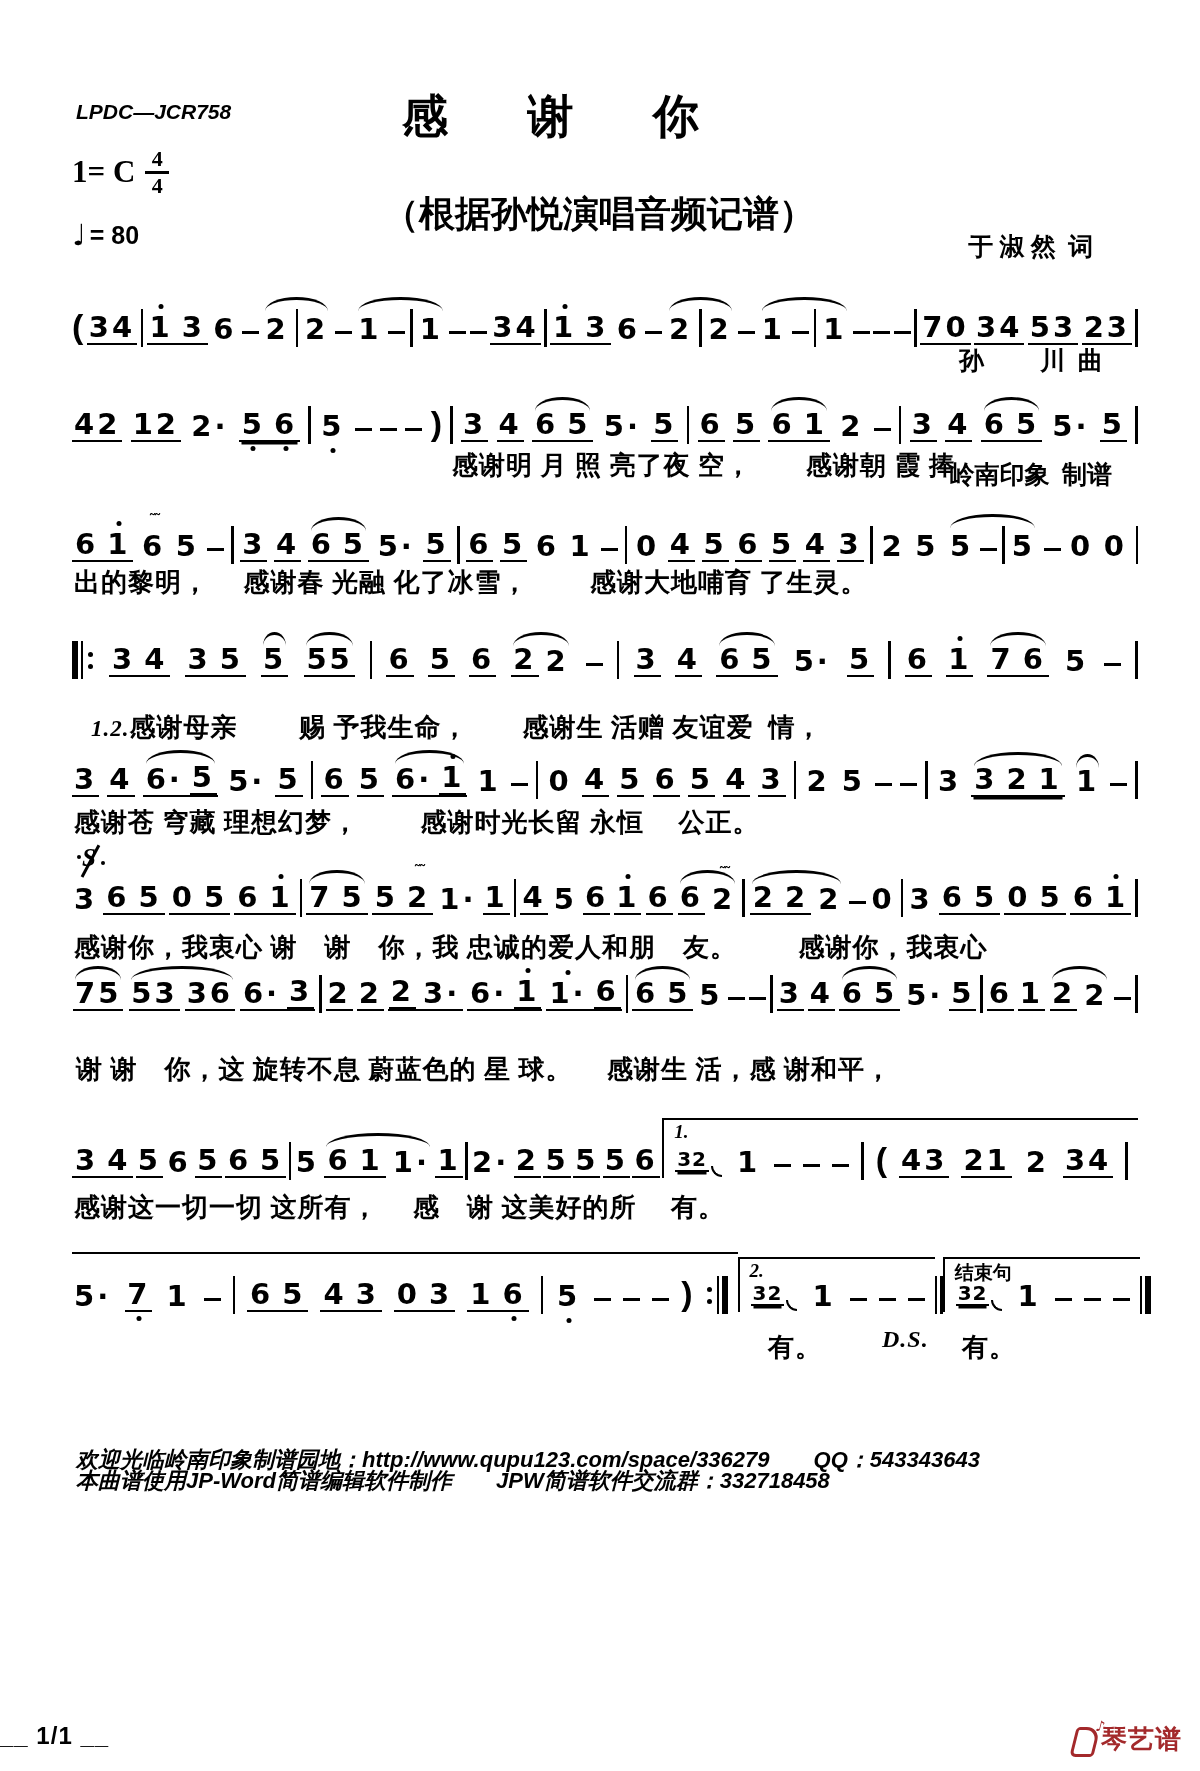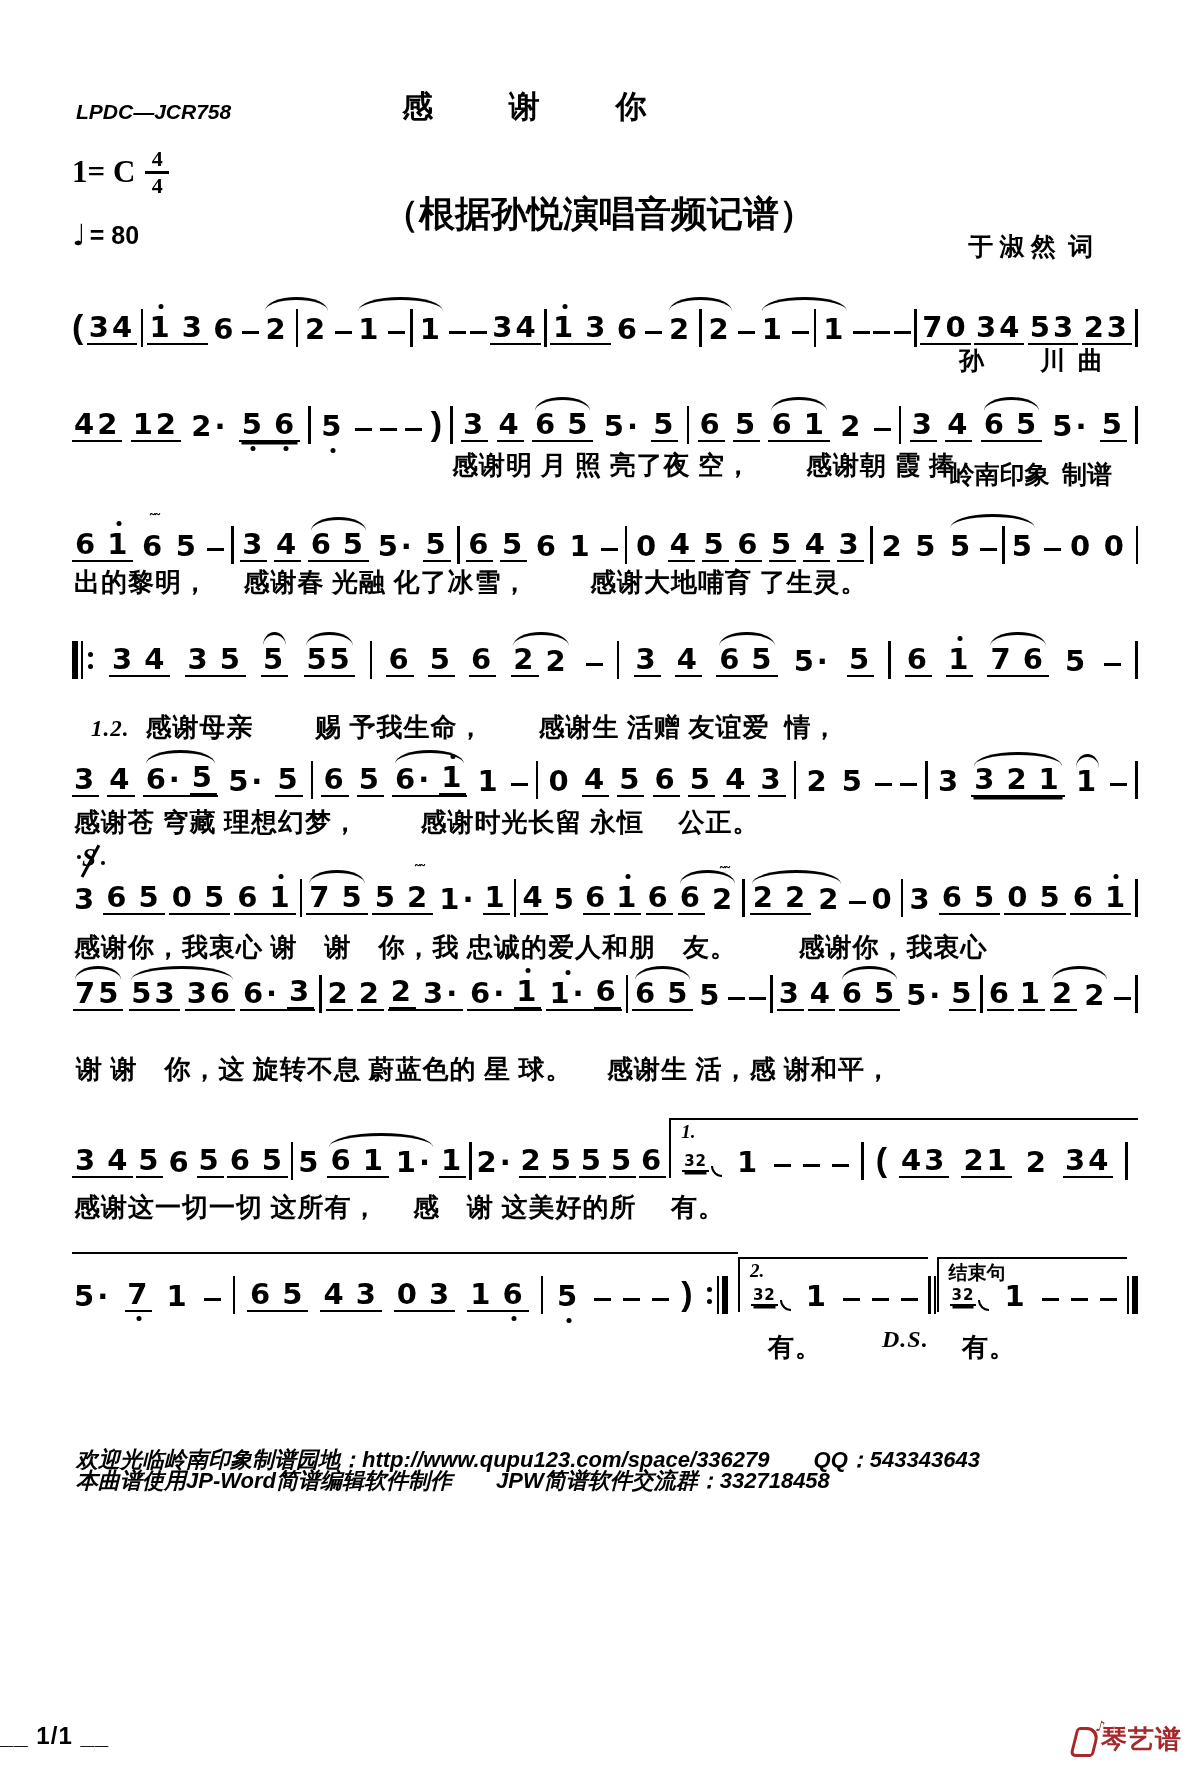--- a/index.html
+++ b/index.html
@@ -1,21 +1,21 @@
 <!DOCTYPE html>
 <html><head>
 <meta charset="utf-8">
 <style>
   html,body{margin:0;padding:0}
   body{width:1200px;height:1771px;position:relative;background:#fff;overflow:hidden;
        font-family:"Liberation Sans",sans-serif;color:#000}
 
   
   .code{position:absolute;left:76px;top:100px;font-size:21px;font-style:italic;font-weight:600}
-  .title{position:absolute;left:402px;top:86px;font-size:31px;font-weight:700;
+  .title{position:absolute;left:402px;top:86px;font-size:46px;font-weight:700;
          font-family:"Liberation Serif",serif;letter-spacing:34px;white-space:pre}
   .keyrow{position:absolute;left:72px;top:148px;display:flex;align-items:center;gap:10px;
           font-family:"Liberation Serif",serif;font-weight:700;font-size:31px}
   .frac{display:inline-flex;flex-direction:column;align-items:center;line-height:1}
   .frac .fn{font-size:22px;font-weight:700}
   .frac .fl{width:24px;height:2.5px;background:#000;margin:1px 0}
   .subtitle{position:absolute;left:383px;top:190px;font-size:36px;font-weight:600;
             font-family:"Liberation Serif",serif}
   .tempo{position:absolute;left:72px;top:218px;font-size:25px;font-weight:600;display:flex;align-items:center;gap:4px}
   .tempo .tn{font-size:29px;font-family:"DejaVu Sans",sans-serif}
@@ -46,38 +46,38 @@
   .rdots{display:flex;flex-direction:column;gap:7px;margin:0 2px}
   .rd{width:5px;height:5px;background:#000;border-radius:50%}
   .paren{font-size:34px;font-weight:700;line-height:1;margin-bottom:2px}
   .volta{display:inline-flex;align-items:flex-end;gap:12px;border-top:2.5px solid #000;
          border-left:2.5px solid #000;padding:22px 10px 0 10px;position:relative}
   .volta.cont{border-left:none;padding-left:0}
   .vlabel{position:absolute;top:1px;left:10px;font-size:19px;font-weight:700;
           font-family:"Liberation Serif",serif;white-space:nowrap}
   .it{font-style:italic}
   .grace{margin-bottom:6px}
-  .grace .note{font-size:15px;letter-spacing:1px}
+  .grace .note{font-size:20px;letter-spacing:1px}
   .grace::after{content:"";width:9px;height:9px;border-bottom:2px solid #000;
                 border-left:2px solid #000;border-bottom-left-radius:100%;
                 margin:0 0 -5px -3px;align-self:flex-end}
 
   
   .segno{position:absolute;left:78px;top:846px;width:24px;height:32px}
   .segno .sS{position:absolute;left:4px;top:-2px;font-size:25px;font-weight:700;font-style:italic;
              font-family:"Liberation Serif",serif}
   .segno .sl{position:absolute;left:11px;top:-3px;width:2.5px;height:36px;background:#000;
              transform:rotate(28deg)}
   .segno .d1{position:absolute;left:-1px;top:9px;width:4px;height:4px;border-radius:50%;background:#000}
   .segno .d2{position:absolute;right:-3px;top:15px;width:4px;height:4px;border-radius:50%;background:#000}
 
   
   .lyrics{position:absolute;font-family:"Liberation Serif",serif;font-size:26px;font-weight:600;
           white-space:pre;letter-spacing:1px}
-  .vlab{font-size:23px;font-weight:700;margin-right:16px}
+  .vlab{font-size:23px;font-weight:700;margin-right:0}
   .ds{font-weight:700;font-style:italic;font-family:"Liberation Serif",serif;font-size:24px}
 
   
   .foot{position:absolute;left:76px;font-size:22px;font-style:italic;font-weight:600;white-space:pre}
   .pageno{position:absolute;left:0;right:0;top:1722px;font-size:24px;
           font-weight:600;letter-spacing:1px}
   .brand{position:absolute;right:18px;top:1722px;display:flex;align-items:flex-end;gap:4px}
   .licon{display:inline-block;width:18px;height:24px;border:3px solid #a3292b;
          border-radius:4px 14px 4px 6px;transform:skewX(-14deg);position:relative}
   .licon::after{content:"♪";position:absolute;top:-12px;right:-7px;font-size:14px;color:#a3292b;

